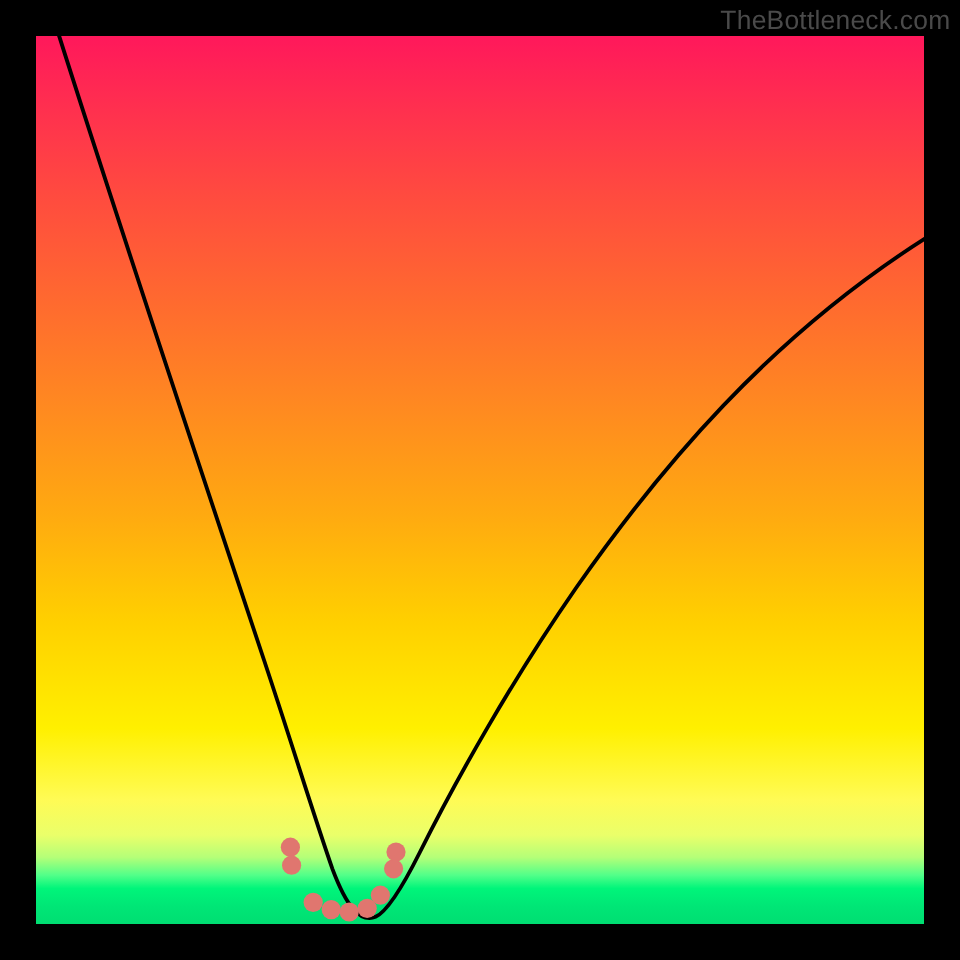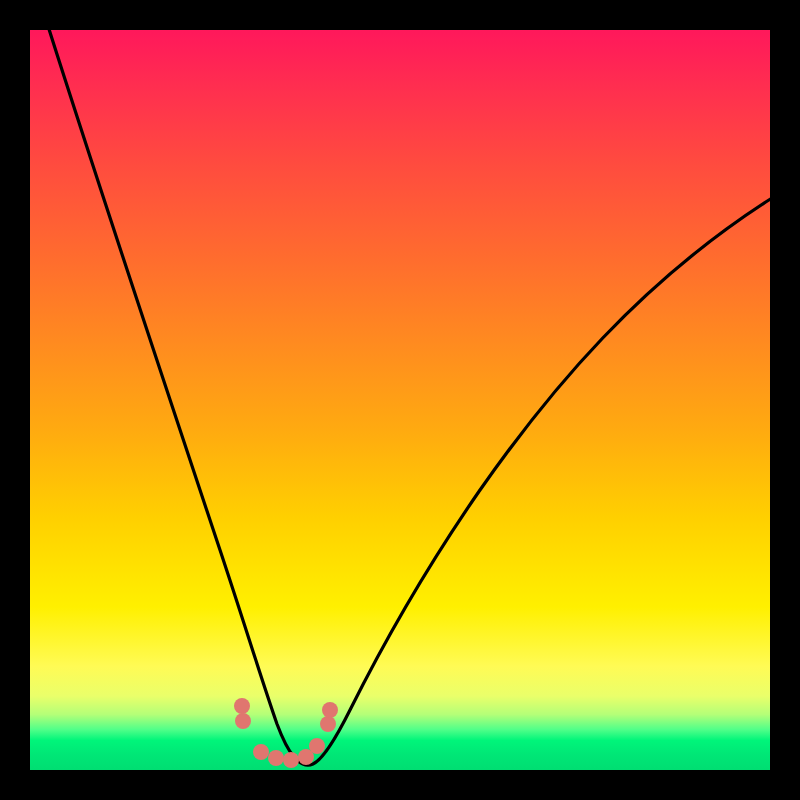--- a/index.html
+++ b/index.html
@@ -87,13 +87,14 @@
       <circle cx="231" cy="722" r="8"></circle>
       <circle cx="246" cy="728" r="8"></circle>
       <circle cx="261" cy="730" r="8"></circle>
       <circle cx="276" cy="727" r="8"></circle>
       <circle cx="287" cy="716" r="8"></circle>
       <circle cx="298" cy="694" r="8"></circle>
       <circle cx="300" cy="680" r="8"></circle>
     </g>
   </svg>
 
+  <div class="watermark">TheBottleneck.com</div>
 </div>
 
 </body></html>

